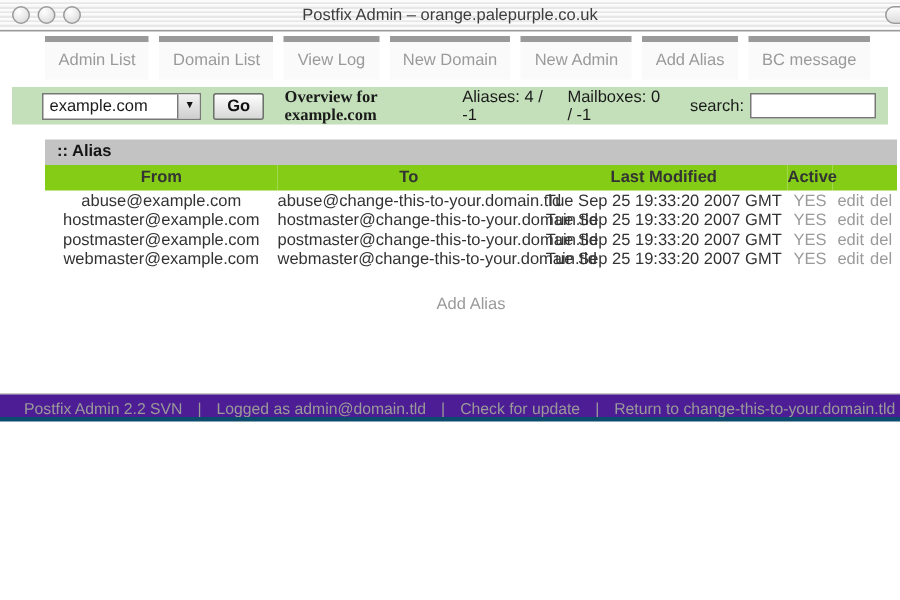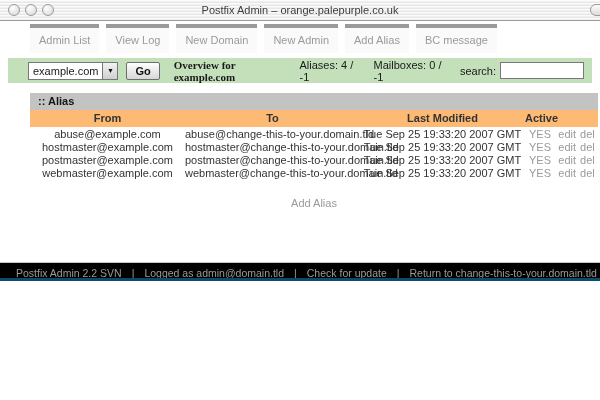--- a/index.html
+++ b/index.html
@@ -54,21 +54,21 @@
   }
 
   
   .greenbar {
     margin:5px 8px 0; height:25px; background:#c4e0ba;
     display:flex; align-items:center; font-size:11px; color:#1a1a1a;
     padding:0 8px;
   }
   .combo {
     display:inline-flex; align-items:stretch; height:18px;
-    background:#fff; border:1px solid #787878; margin-left:12px; cursor:pointer;
+    background:#fff; border:1px solid #787878; margin-left:12px; cursor:pointer;gap:16px;
   }
   .combo-value { padding:2px 4px 0; min-width:72px; font-size:11px; }
   .combo-arrow {
     width:15px; background:linear-gradient(#f2f2f2,#cfcfcf);
     border-left:1px solid #787878; display:flex; align-items:center; justify-content:center;
     font-size:7px; color:#111;
   }
   .go-btn {
     height:18px; margin-left:8px; padding:0 8px;
     background:linear-gradient(#fefefe,#d7d7d7);
@@ -87,34 +87,34 @@
 
   
   .section { margin:10px 0 0 30px; width:568px; }
   .section-header {
     background:#c3c3c3; color:#141414; font-size:11px; font-weight:bold;
     padding:2px 8px 3px;
   }
   table.alias { width:100%; border-collapse:collapse; font-size:11px; color:#333; table-layout:fixed; }
   col.c-from {width:155px;} col.c-to {width:175px;} col.c-mod {width:165px;}
   col.c-act {width:30px;} col.c-ops {width:43px;}
-  thead tr { background:#fdba74; }
+  thead tr { background:#84cc16; }
   th { font-weight:bold; text-align:center; padding:2px 0 3px; color:#333; }
   td { text-align:center; padding:1px 0 0; white-space:nowrap; }
   td.muted, .link-muted { color:#9a9a9a; }
   .op-link { color:#9a9a9a; cursor:pointer; }
   .op-link + .op-link { margin-left:4px; }
 
   .add-alias-row { width:568px; margin:14px 0 0 30px; text-align:center; }
   .add-alias { color:#9a9a9a; font-size:11px; cursor:pointer; }
 
   
   .footer {
     position:absolute; left:0; right:0; bottom:0; height:16px;
-    background:#000000; border-top:1px solid #c8c8c8; overflow:hidden;
+    background:#4c1d95; border-top:1px solid #c8c8c8; overflow:hidden;
   }
   .footer-inner {
     padding:4px 0 0 16px; font-size:10.5px; color:#9a9a9a; white-space:nowrap;
   }
   .footer-sep { margin:0 10px; }
 </style>
 </head>
 <body>
 
 <div class="window">
@@ -125,20 +125,21 @@
       <span class="light"></span>
       <span class="light"></span>
       <span class="light"></span>
     </div>
     <div class="toolbar-pill"></div>
   </div>
 
 
   <div class="tabs">
     <span class="tab">Admin List</span>
+    <span class="tab">Domain List</span>
     <span class="tab">View Log</span>
     <span class="tab">New Domain</span>
     <span class="tab">New Admin</span>
     <span class="tab">Add Alias</span>
     <span class="tab">BC message</span>
 
   </div>
 
   <div class="greenbar">
     <div class="combo">

